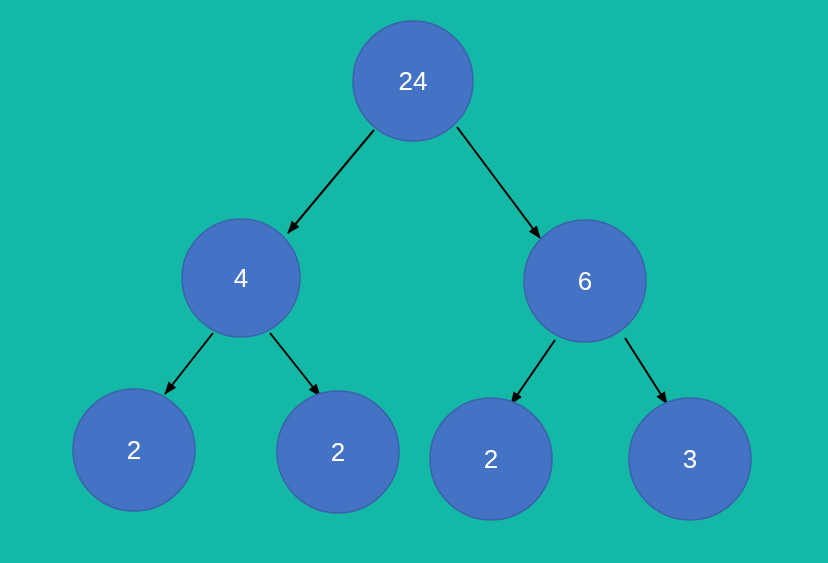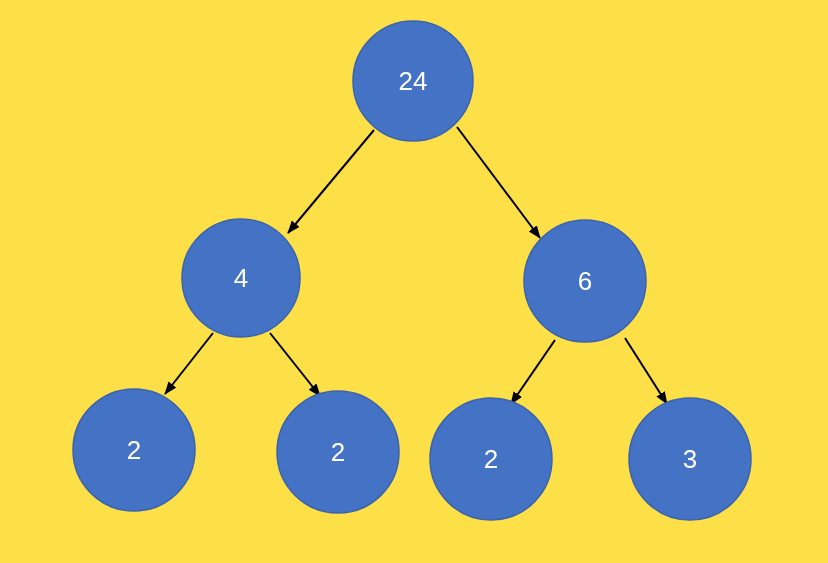--- a/index.html
+++ b/index.html
@@ -4,21 +4,21 @@
 <style>
   html, body {
     margin: 0;
     padding: 0;
     background: #ffffff;
   }
   .canvas {
     position: relative;
     width: 828px;
     height: 563px;
-    background: #fde047;
+    background: #14b8a6;
     overflow: hidden;
     font-family: "Liberation Sans", sans-serif;
   }
   #tree-svg {
     display: block;
   }
   #tree-svg text {
     font-family: "Liberation Sans", sans-serif;
     font-size: 26px;
   }

